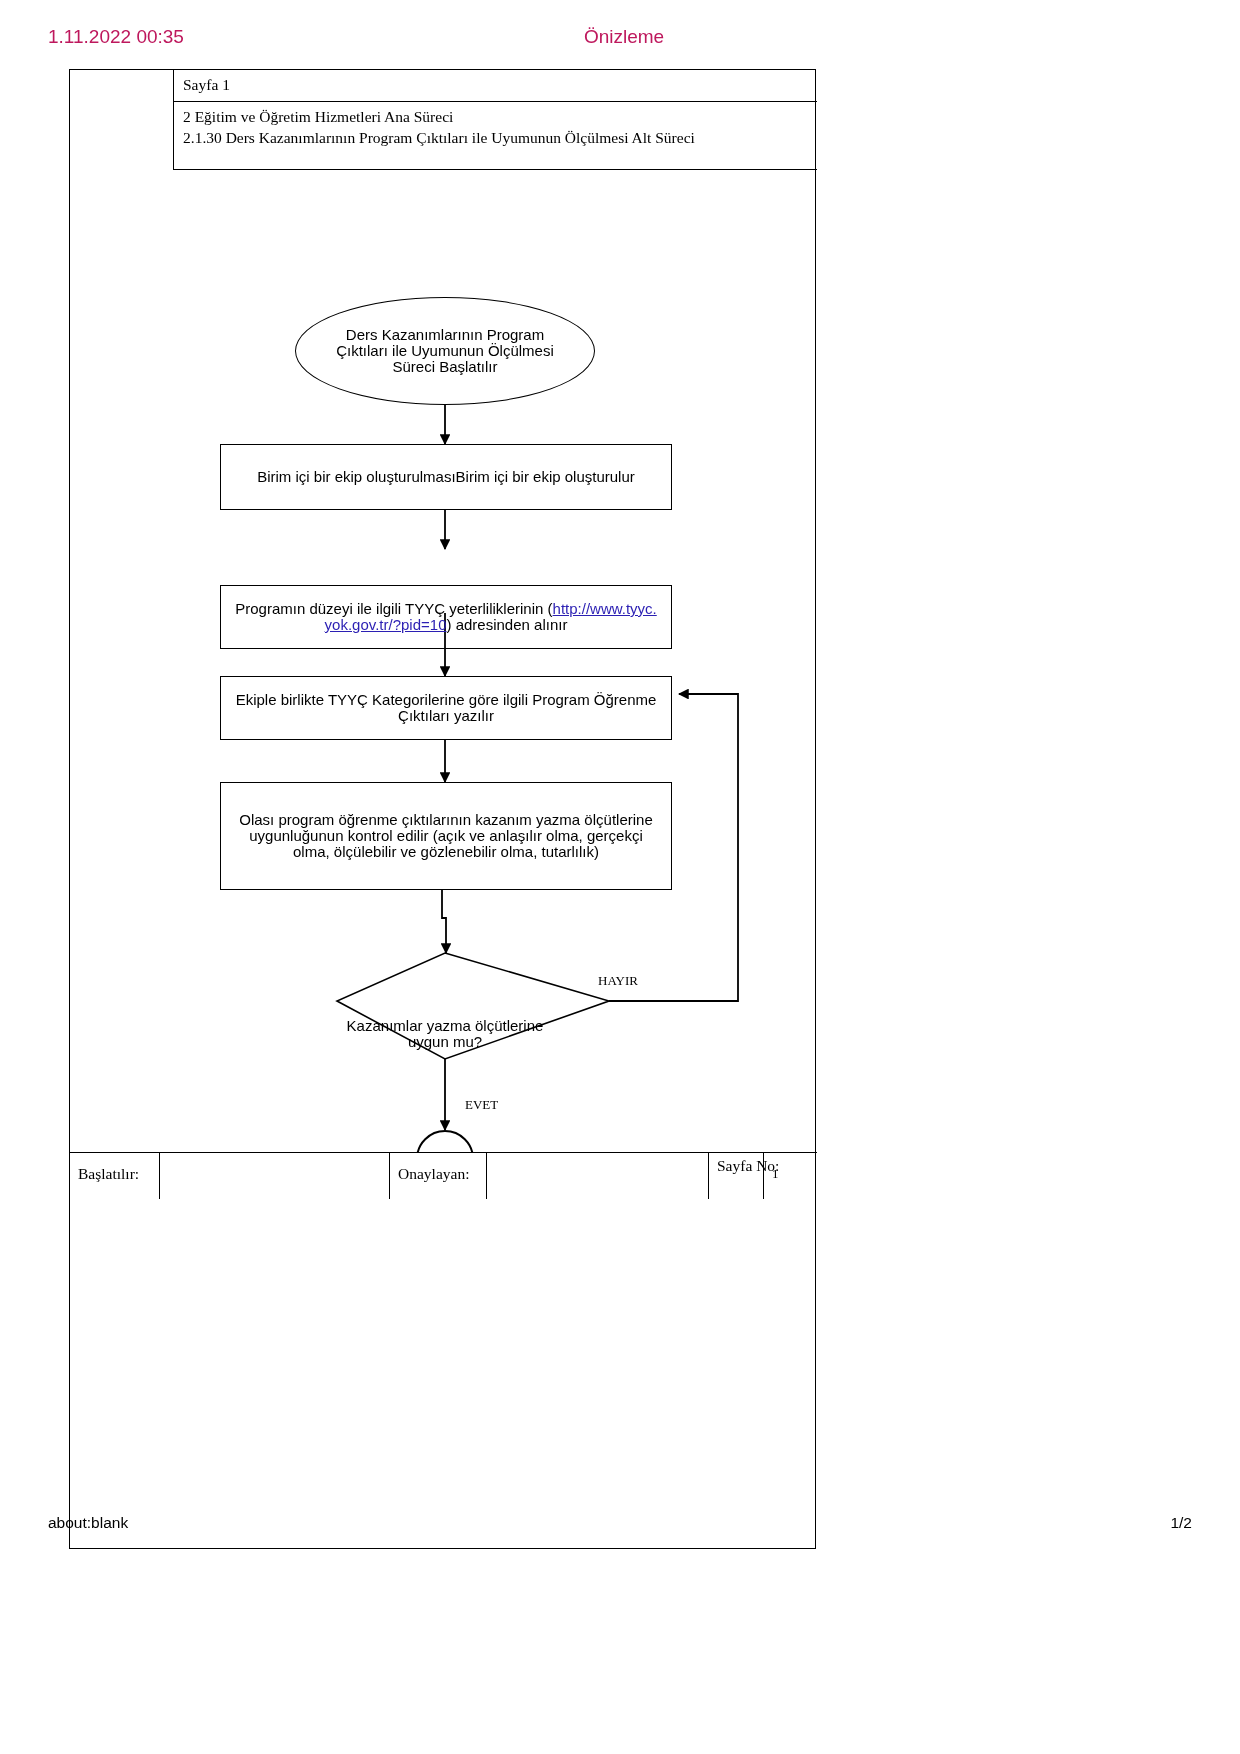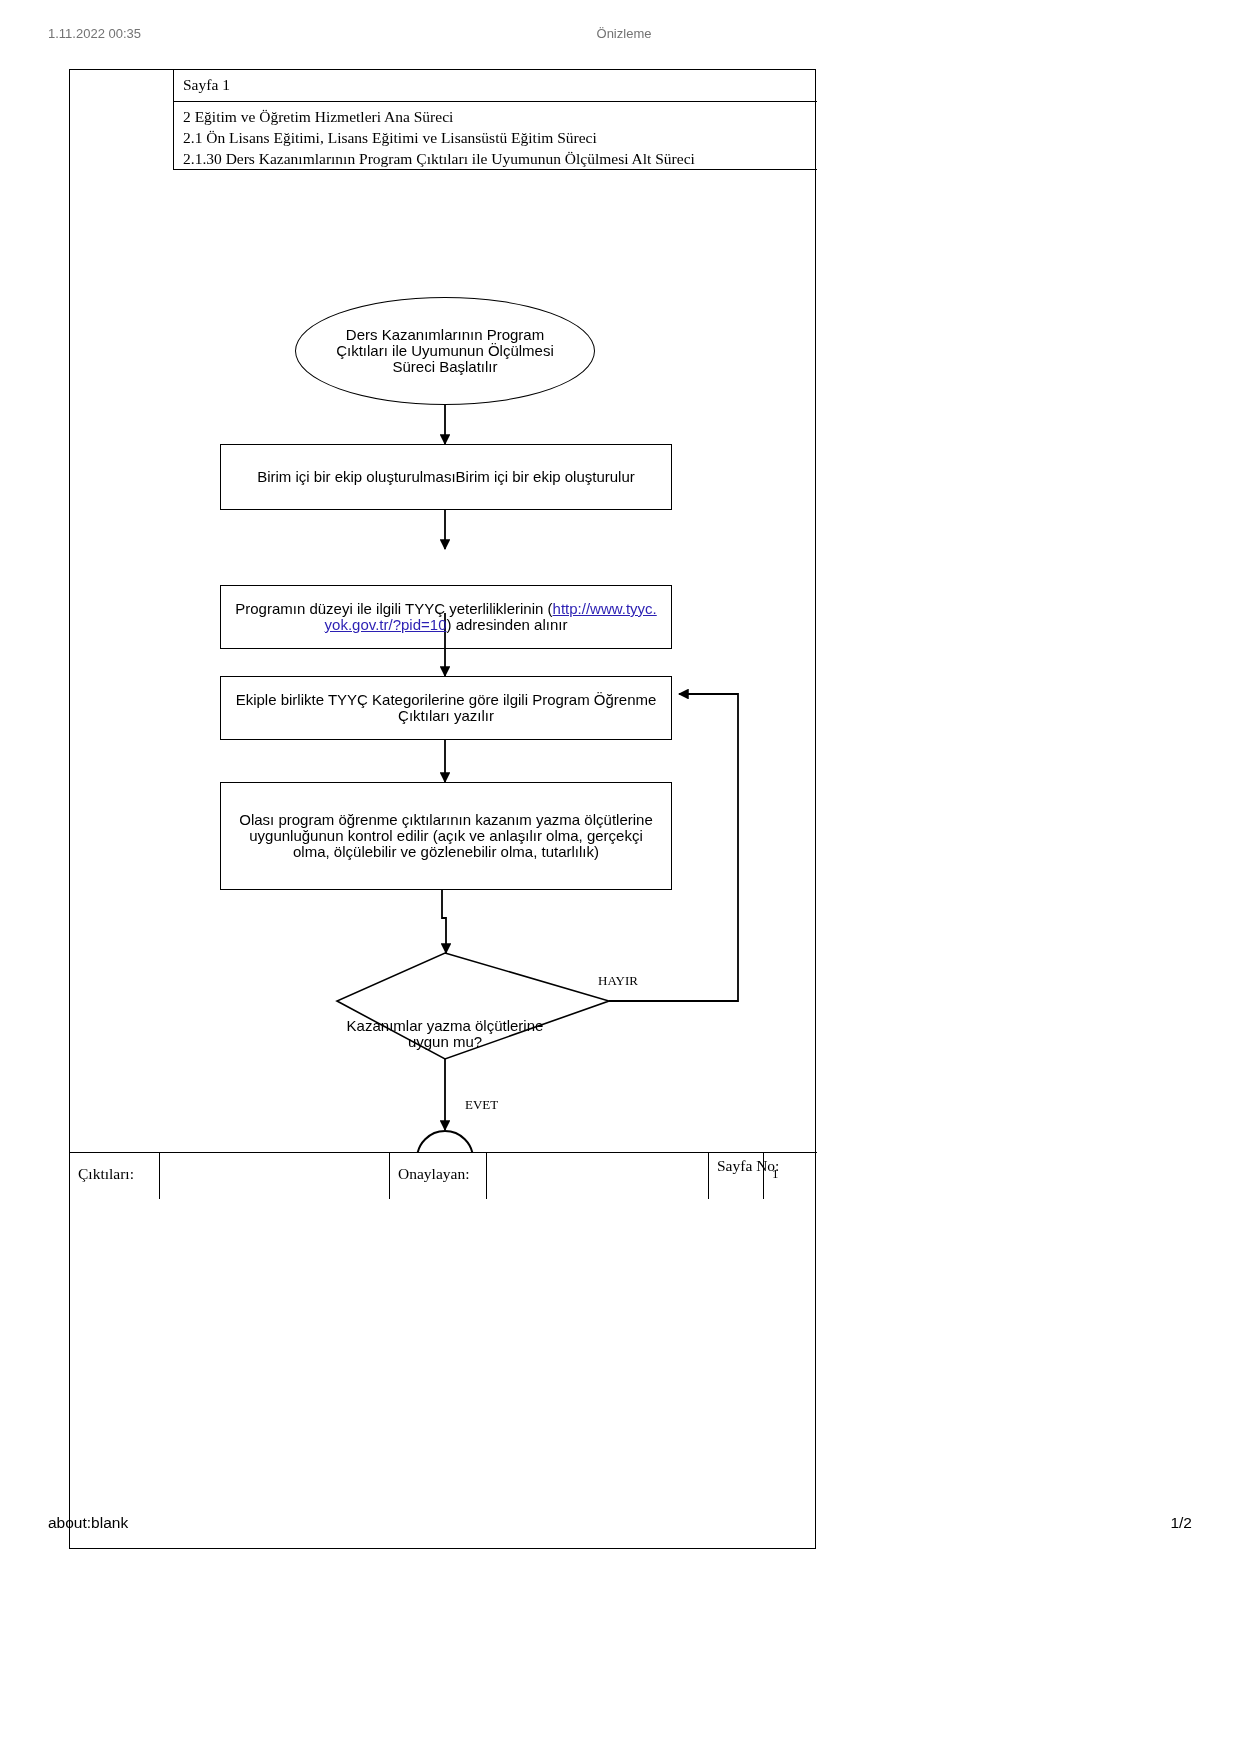--- a/index.html
+++ b/index.html
@@ -16,22 +16,22 @@
     overflow: hidden;
   }
 
   
   .print-hdr {
     position: absolute;
     top: 26px;
     left: 0;
     width: 1024px;
     height: 20px;
-    font-size: 13px;
-    color: #737373;
+    font-size: 19px;
+    color: #be185d;
   }
   .print-hdr .left  { position: absolute; left: 48px;  top: 0; }
   .print-hdr .center{ position: absolute; left: 4px; top: 0; width: 1240px; text-align: center; }
 
   .print-ftr {
     position: absolute;
     top: 1514px;
     left: 0;
     width: 1240px;
     height: 20px;
@@ -192,21 +192,20 @@
 </div>
 
 <div class="doc">
 
   <div class="hdr-logo-cell"></div>
 
   <div class="hdr-right">
     <div class="hdr-title-row">Sayfa 1</div>
     <div class="hdr-proc-row">
       <div>2 Eğitim ve Öğretim Hizmetleri Ana Süreci</div>
-      <div>2.1 Ön Lisans Eğitimi, Lisans Eğitimi ve Lisansüstü Eğitim Süreci</div>
       <div>2.1.30 Ders Kazanımlarının Program Çıktıları ile Uyumunun Ölçülmesi Alt Süreci</div>
     </div>
   </div>
 
   <div class="canvas">
 
     <svg class="overlay" viewBox="0 0 747 982">
       <defs>
         <marker id="arrow" viewBox="0 0 10 10" refX="9" refY="5" markerWidth="6" markerHeight="6" orient="auto-start-reverse">
           <path d="M 0 0 L 10 5 L 0 10 z" fill="#000"></path>
@@ -257,21 +256,21 @@
     <span class="edge-label" style="left:528px; top:803px;">HAYIR</span>
     <span class="edge-label" style="left:395px; top:927px;">EVET</span>
 
     <div class="node node-circle" style="left:346px; top:960px; width:58px; height:58px;">
       <span>1</span>
     </div>
 
   </div>
 
   <div class="footer">
-    <div class="f-cell f-hazirlayan">Çıktıları:</div>
+    <div class="f-cell f-hazirlayan">Başlatılır:</div>
     <div class="f-cell f-hazir-val"></div>
     <div class="f-cell f-onaylayan">Onaylayan:</div>
     <div class="f-cell f-onay-val"></div>
     <div class="f-cell f-sayfano">Sayfa No:</div>
     <div class="f-cell f-sayfano-val">1</div>
   </div>
 
 </div>
 
 <div class="print-ftr">

